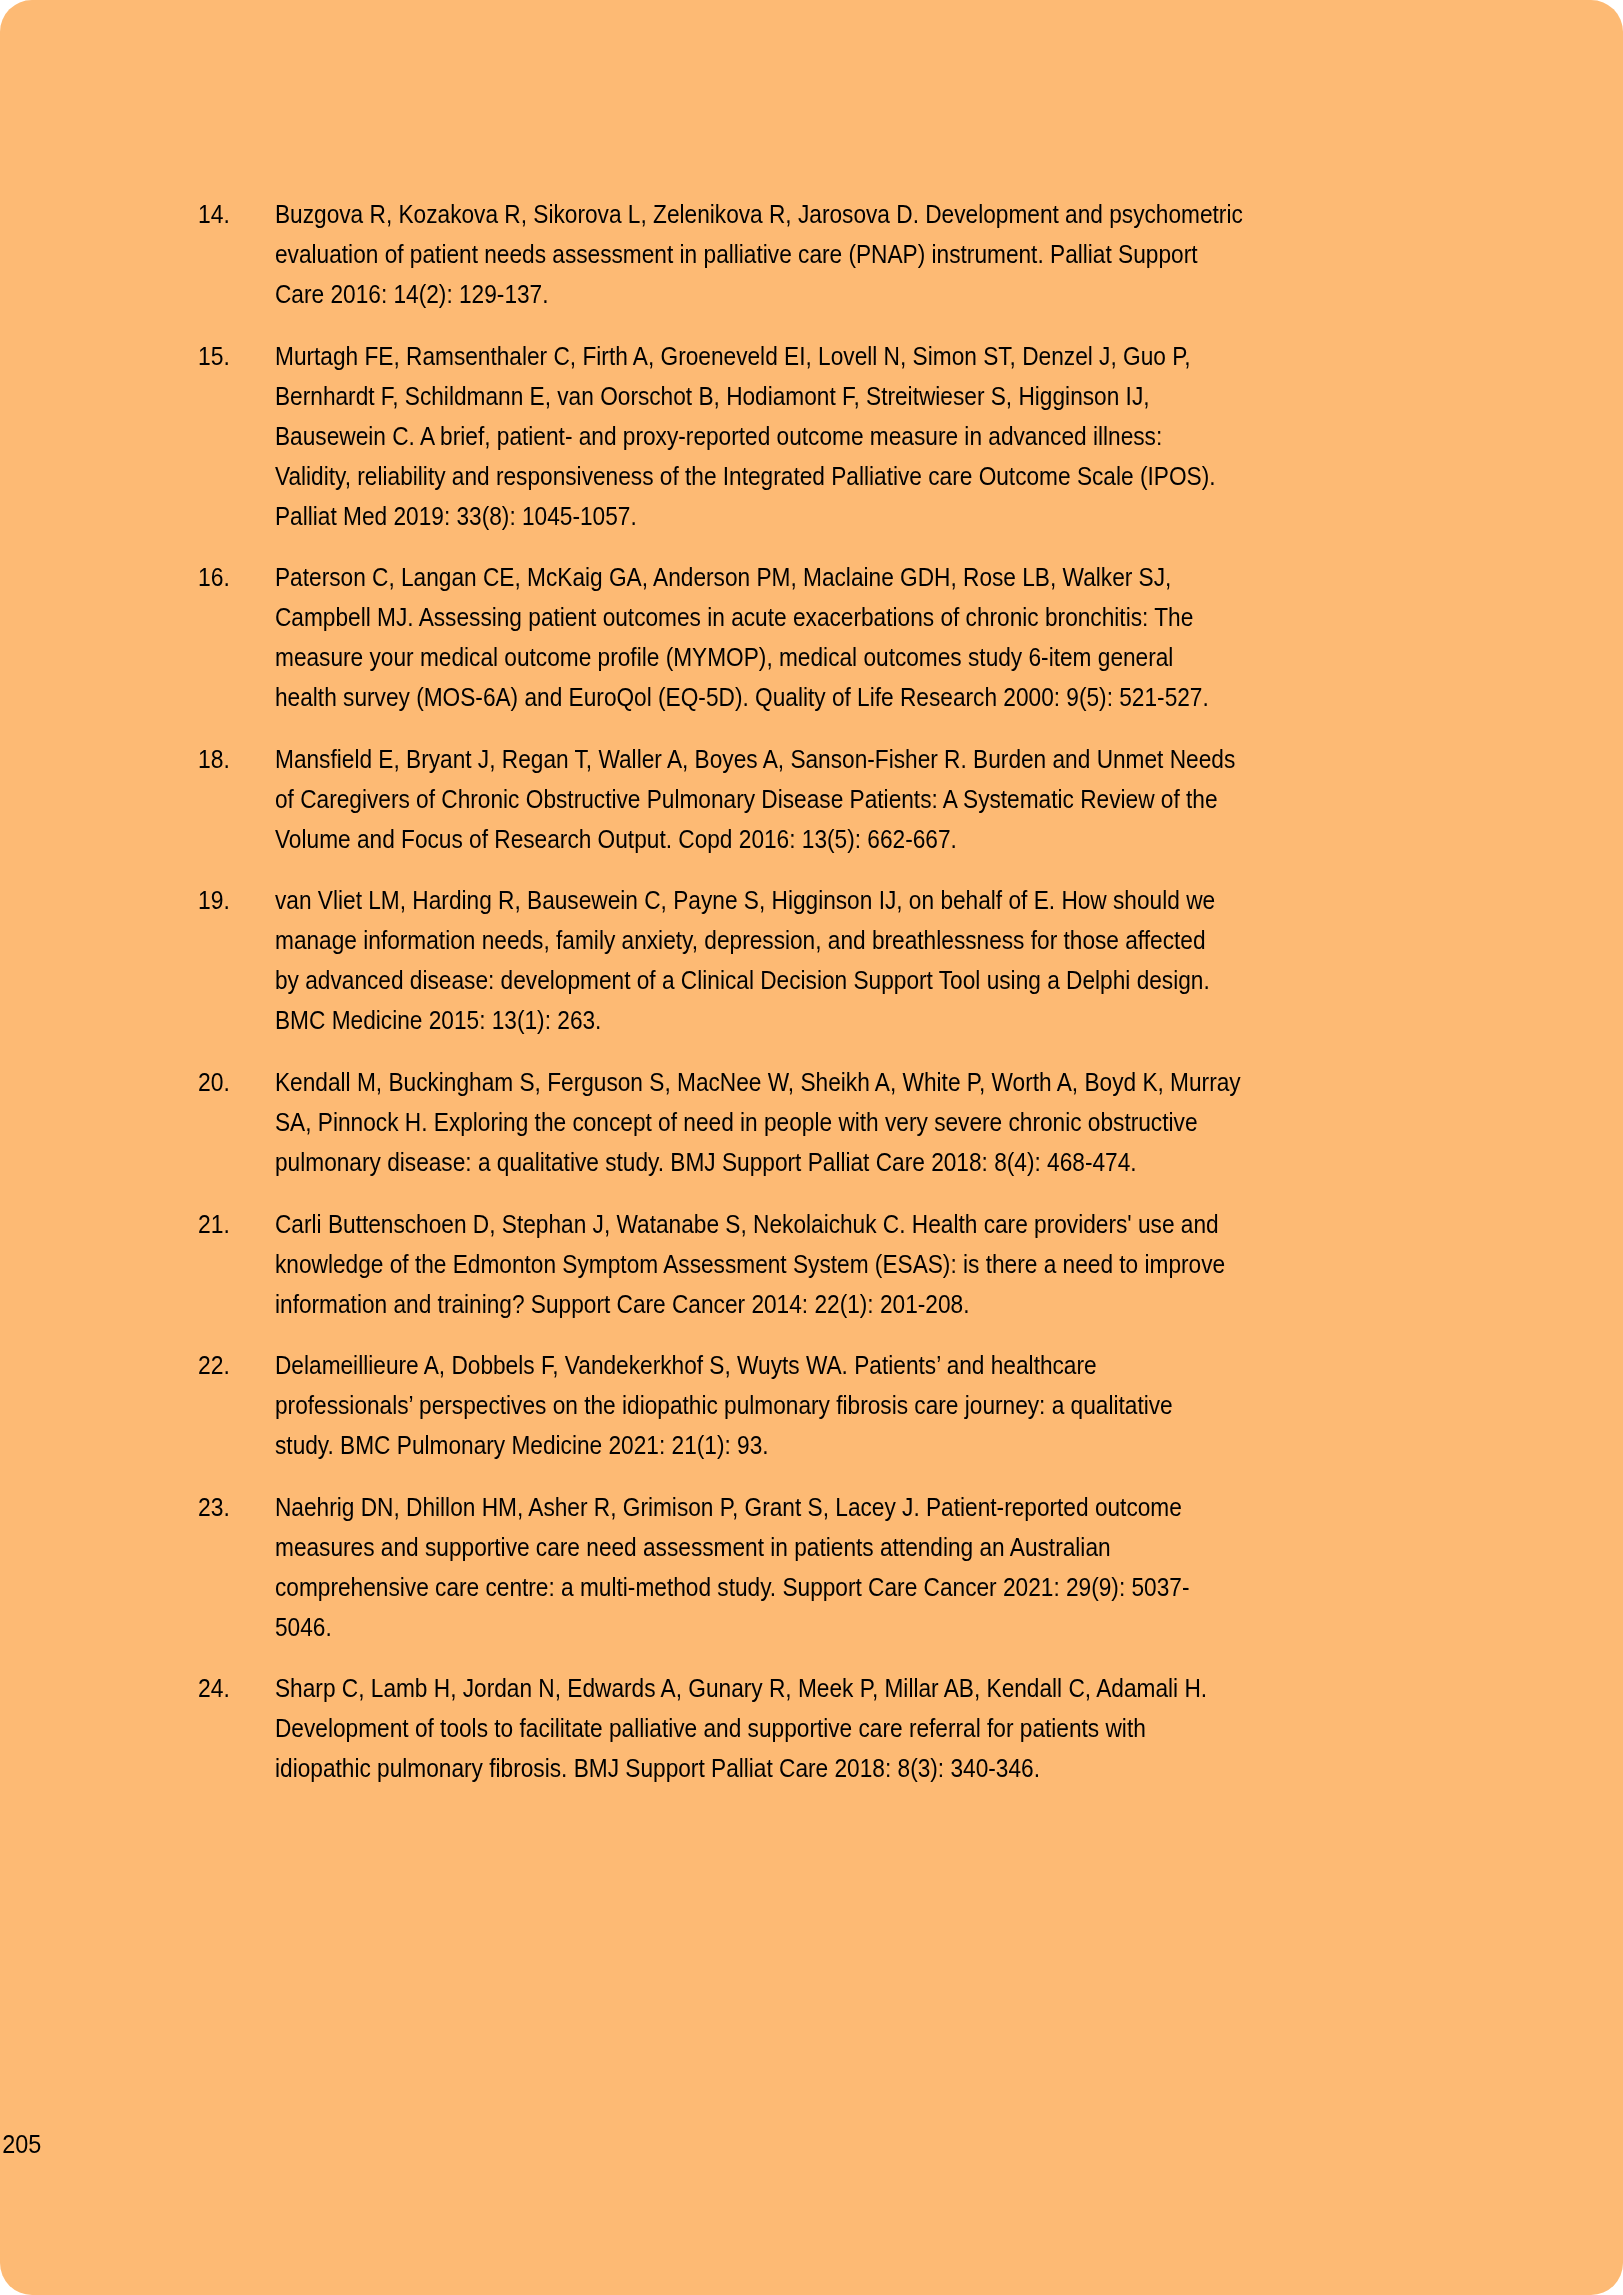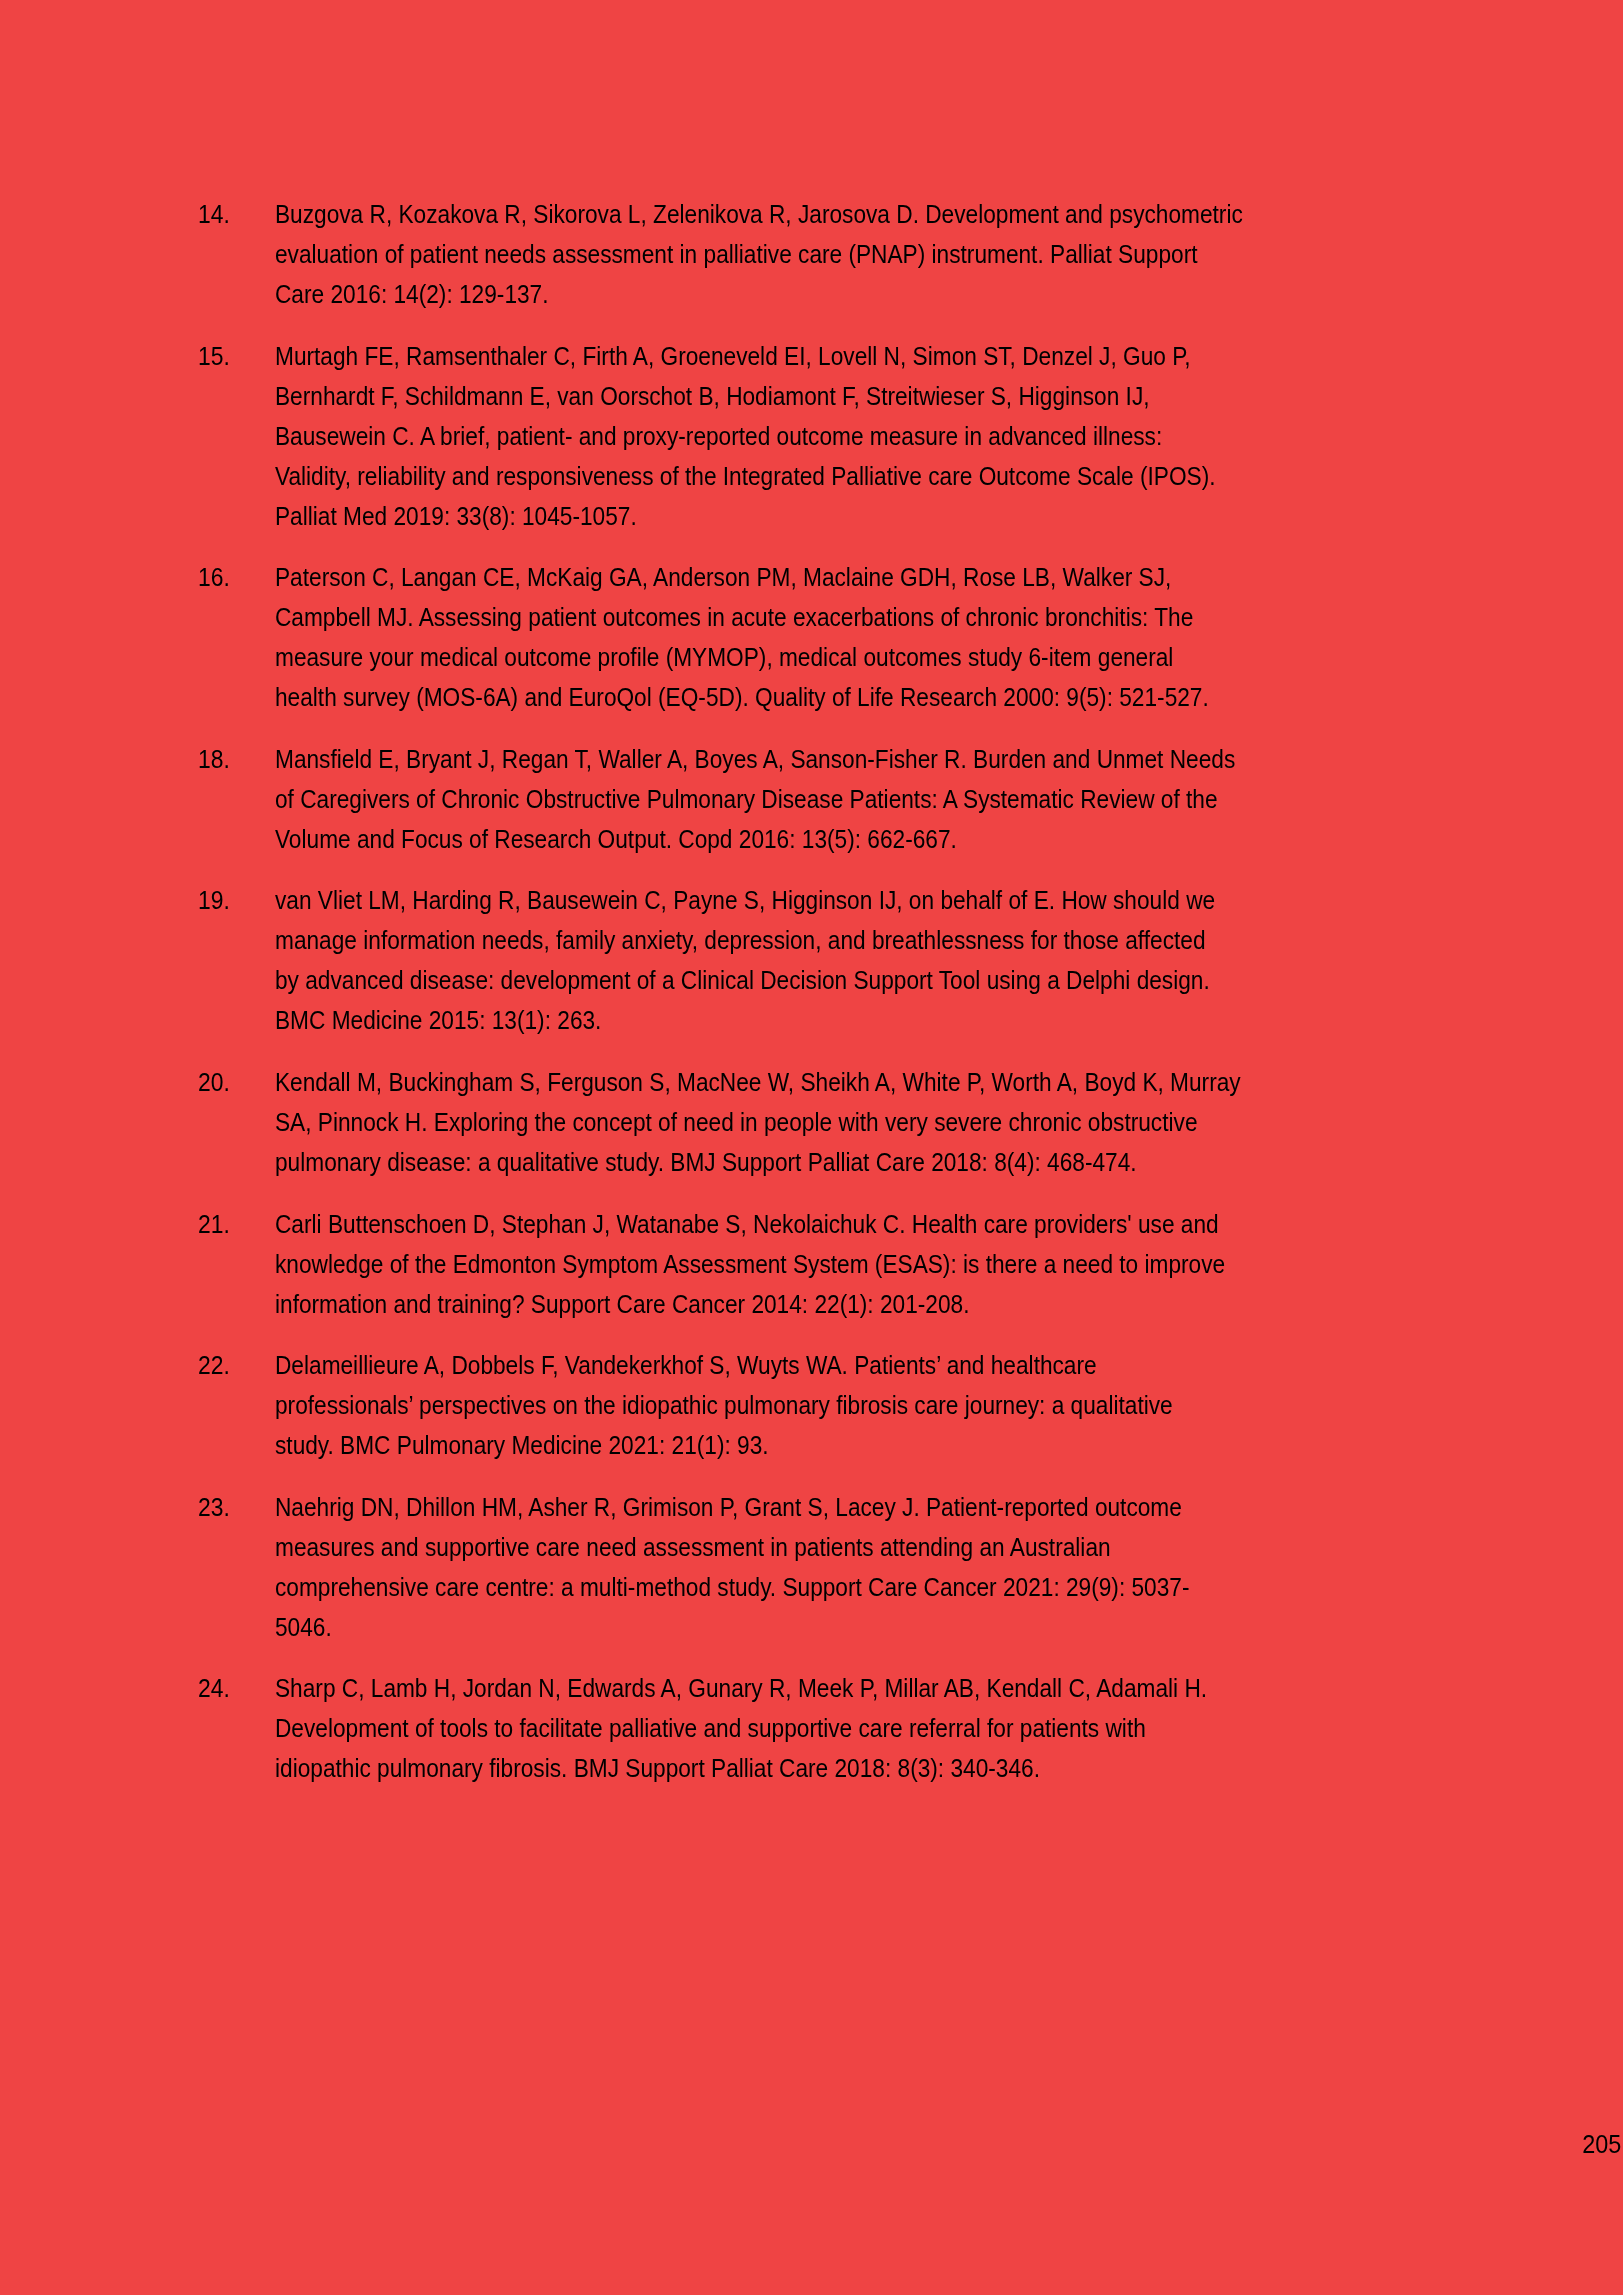--- a/index.html
+++ b/index.html
@@ -14,21 +14,22 @@
     overflow: hidden;
     color: #000000;
     font-family: "Liberation Sans", "DejaVu Sans", sans-serif;
   }
   .page {
     position: absolute;
     left: 0;
     top: 0;
     width: 1623px;
     height: 2295px;
-    background: #ef4444;
+    background: #fdba74;
+    border-radius: 32px;
   }
   .ref-list {
     position: absolute;
     left: 198px;
     top: 194px;
     width: 1243px;
     margin: 0;
     padding: 0;
     list-style: none;
   }
@@ -58,21 +59,21 @@
   .ref-line {
     display: block;
     white-space: nowrap;
     height: 40px;
   }
   .page-number {
     position: absolute;
     left: 0;
     width: 1623px;
     top: 2127px;
-    text-align: right;
+    text-align: left;
     font-size: 26px;
     line-height: 34px;
   }
   .page-number span {
     display: inline-block;
     transform: scaleX(0.9);
   }
 </style>
 </head>
 <body>

